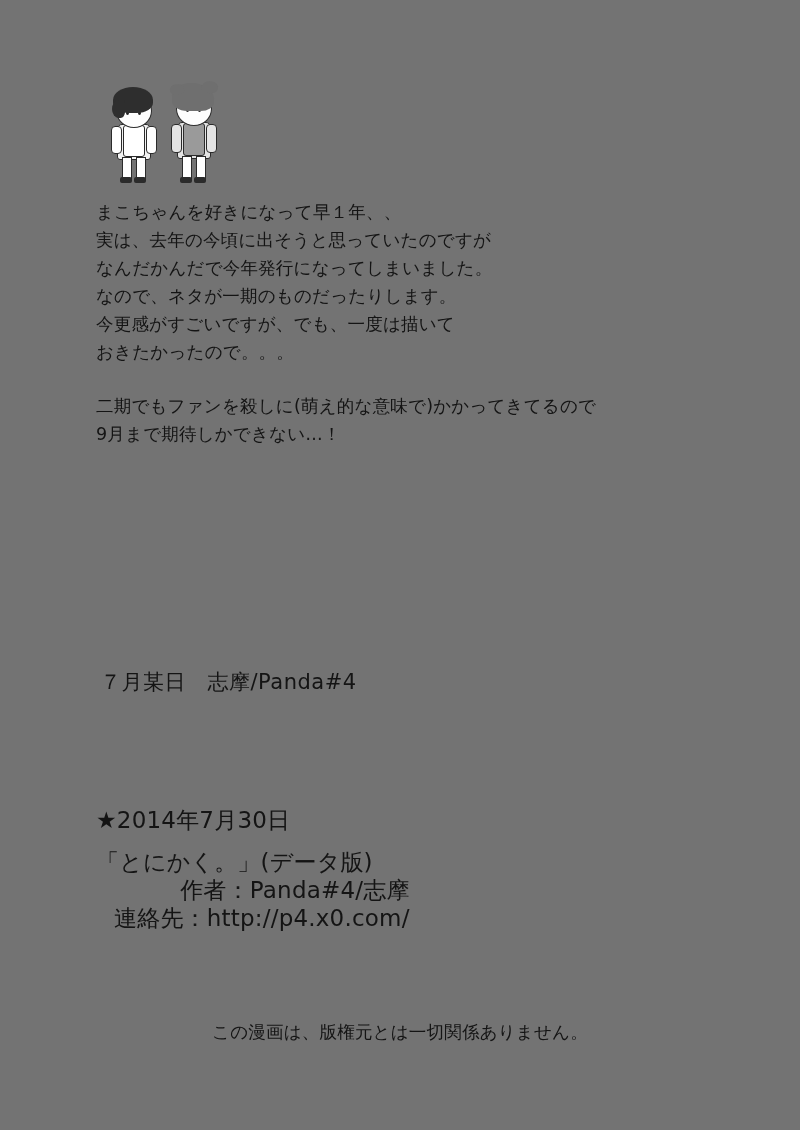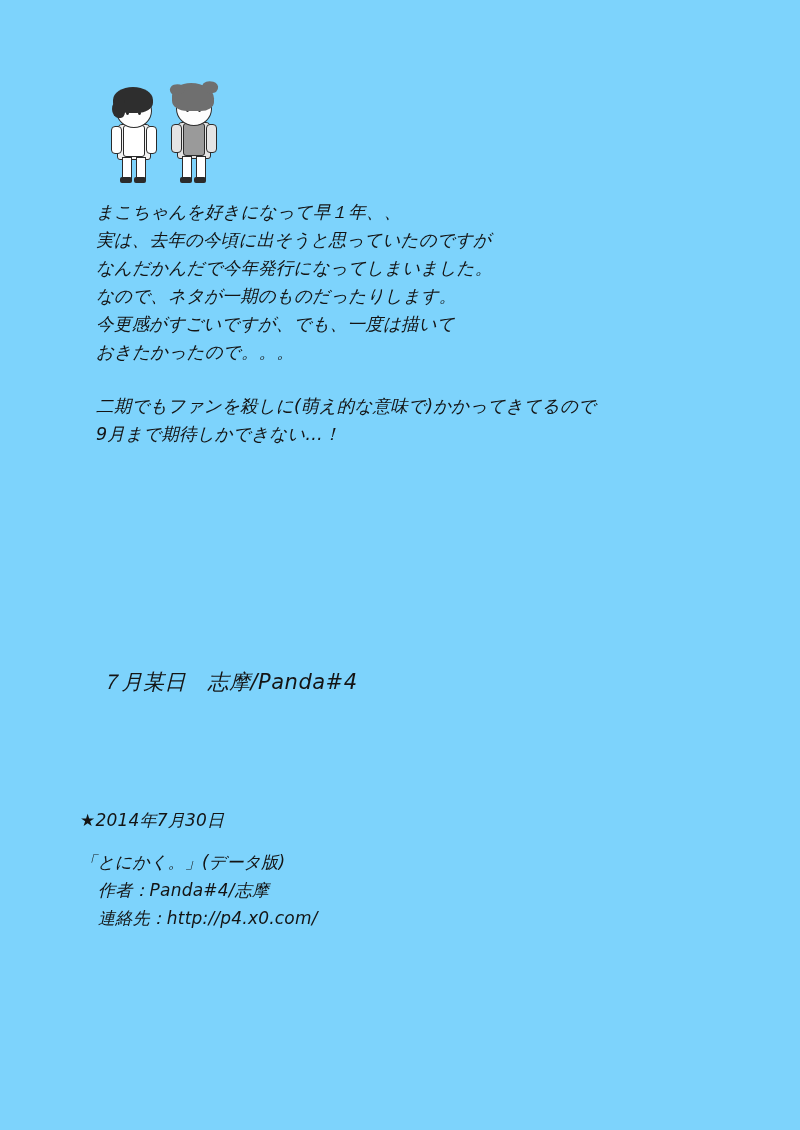--- a/index.html
+++ b/index.html
@@ -12,22 +12,21 @@
     height: 1130px;
     position: relative;
     font-family: "DejaVu Sans", "Liberation Sans", sans-serif;
     color: #1a1a1a;
     overflow: hidden;
   }
 
   .page {
     position: absolute;
     inset: 0;
-    background: #7dd3fc;
-    font-style: italic;
+    background: #737373;
   }
 
   
   .illustration {
     position: absolute;
     left: 100px;
     top: 66px;
     width: 150px;
     height: 120px;
   }
@@ -134,29 +133,29 @@
     position: absolute;
     left: 100px;
     top: 668px;
     font-size: 21px;
     letter-spacing: 0.5px;
     color: #141414;
   }
 
   .colophon {
     position: absolute;
-    left: 80px;
+    left: 96px;
     top: 806px;
-    font-size: 17px;
+    font-size: 23px;
     line-height: 28px;
     color: #141414;
   }
   .colophon .date  { margin: 0 0 14px 0; letter-spacing: 0.2px; }
   .colophon .title { margin: 0; letter-spacing: 0.2px; }
-  .colophon .indent { margin: 0; padding-left: 18px; letter-spacing: 0.2px; }
+  .colophon .indent { margin: 0; padding-left: 18px; letter-spacing: 0.2px; text-align: right; }
 
   .disclaimer {
     position: absolute;
     left: 0;
     right: 0;
     top: 1020px;
     text-align: center;
     font-size: 17.5px;
     color: #141414;
     letter-spacing: 0.2px;
@@ -217,14 +216,15 @@
 
   <div class="signature">７月某日　志摩/Panda#4</div>
 
   <div class="colophon">
     <p class="date">★2014年7月30日</p>
     <p class="title">「とにかく。」(データ版)</p>
     <p class="indent">作者：Panda#4/志摩</p>
     <p class="indent">連絡先：http://p4.x0.com/</p>
   </div>
 
+  <div class="disclaimer">この漫画は、版権元とは一切関係ありません。</div>
 
 </div>
 
 </body></html>

